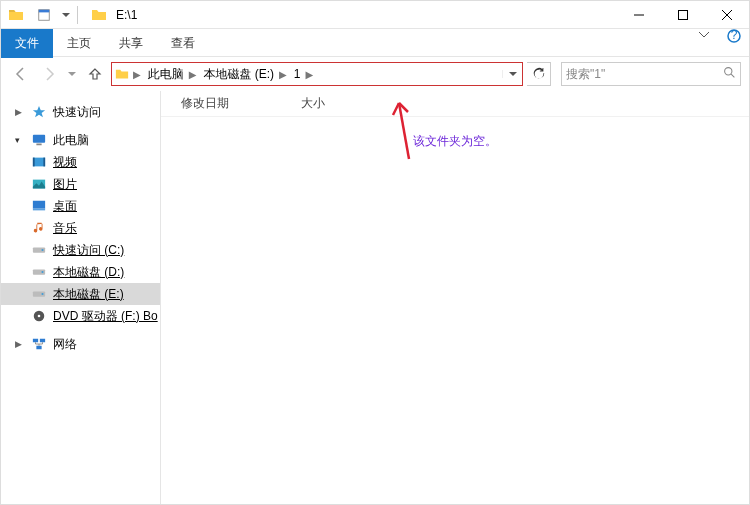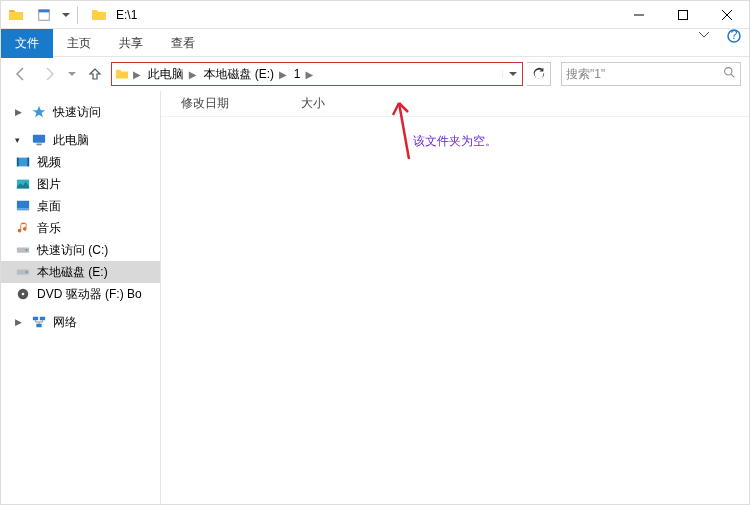--- a/index.html
+++ b/index.html
@@ -35,21 +35,21 @@
   .addr-drop { width:20px; display:flex; align-items:center; justify-content:center; border-left:1px solid #eee; color:#555; margin-left:auto; }
   .refresh { width:24px; height:24px; border:1px solid #ccc; border-left:none; display:flex; align-items:center; justify-content:center; color:#333; }
   .searchbox { width:180px; height:24px; border:1px solid #ccc; margin-left:6px; display:flex; align-items:center; padding:0 4px; color:#888; }
   .searchbox .stext { flex:1; }
   .searchbox .sicon { color:#888; }
 
   
   .main { display:flex; height: calc(100% - 28px - 28px - 34px - 0px); position:relative; }
   .sidebar { width:160px; border-right:1px solid #e5e5e5; padding-top:10px; overflow:hidden; }
   .sideitem { height:22px; display:flex; align-items:center; padding-left:14px; gap:6px; color:#000; white-space:nowrap; }
-  .sideitem.indent { padding-left:14px; }
+  .sideitem.indent { padding-left:30px;text-decoration:underline; }
   .sideitem.sel { background:#d9d9d9; }
   .sideitem.head { margin-top:6px; }
   .sideitem .caret { width:10px; color:#666; font-size:9px; }
   .sideitem .sicon2 { width:16px; height:16px; display:flex; align-items:center; justify-content:center; }
 
   .content { flex:1; display:flex; flex-direction:column; position:relative; }
   .cols { height:26px; display:flex; align-items:center; border-bottom:1px solid #f1f1f1; color:#444; padding-left:20px; }
   .cols .col { padding-right:10px; }
   .cols .c-name { width:245px; }
   .cols .c-date { width:120px; }
@@ -250,20 +250,29 @@
     </div>
     <div class="sideitem indent">
       <span class="sicon2">
           <svg width="14" height="14" viewBox="0 0 16 16">
             <rect x="1" y="5" width="14" height="6" rx="1" fill="#bcbcbc"></rect>
             <rect x="11" y="7" width="2" height="2" fill="#3a9ad9"></rect>
           </svg>
         </span>
       <span>快速访问 (C:)</span>
     </div>
+    <div class="sideitem indent">
+      <span class="sicon2">
+          <svg width="14" height="14" viewBox="0 0 16 16">
+            <rect x="1" y="5" width="14" height="6" rx="1" fill="#bcbcbc"></rect>
+            <rect x="11" y="7" width="2" height="2" fill="#3a9ad9"></rect>
+          </svg>
+        </span>
+      <span>本地磁盘 (D:)</span>
+    </div>
     <div class="sideitem indent sel">
       <span class="sicon2">
           <svg width="14" height="14" viewBox="0 0 16 16">
             <rect x="1" y="5" width="14" height="6" rx="1" fill="#bcbcbc"></rect>
             <rect x="11" y="7" width="2" height="2" fill="#3a9ad9"></rect>
           </svg>
         </span>
       <span>本地磁盘 (E:)</span>
     </div>
     <div class="sideitem indent">

